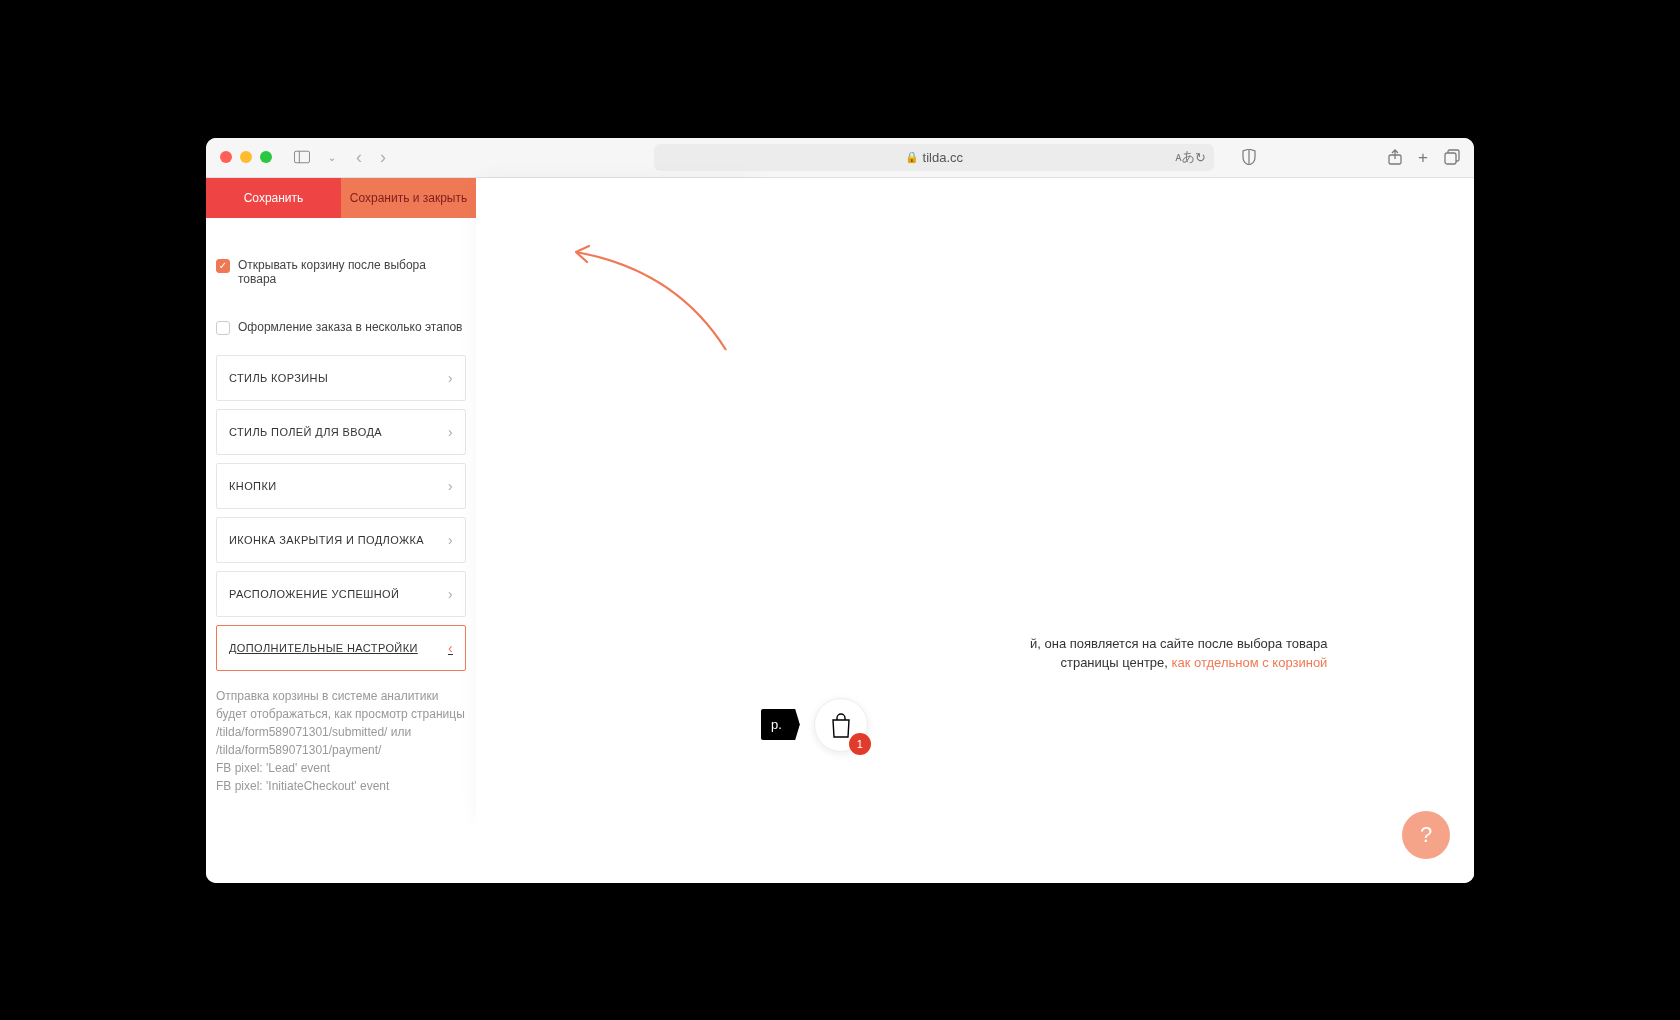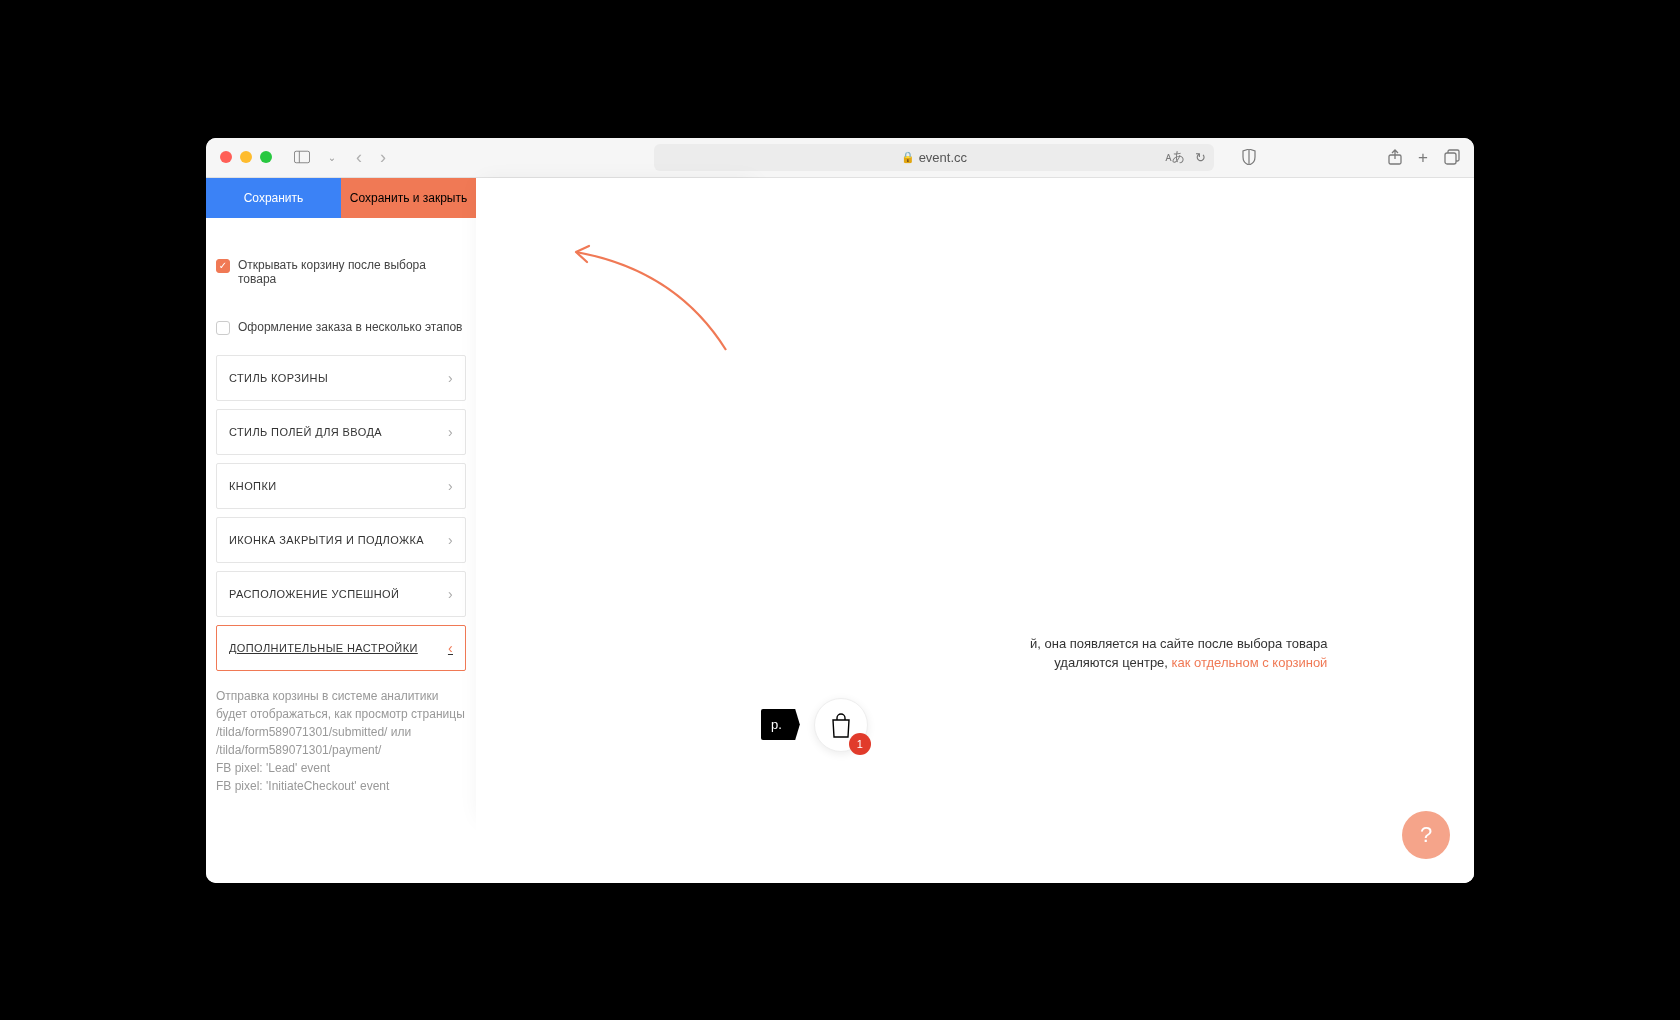--- a/index.html
+++ b/index.html
@@ -34,32 +34,32 @@
   .tb-nav { display: flex; gap: 18px; color: #b0b0b0; margin-left: 8px; }
   .urlbar {
     flex: 1; height: 27px; background: #ececec; border-radius: 6px;
     margin: 0 14px; display: flex; align-items: center; justify-content: center;
     color: #555; font-size: 13px; gap: 4px;
     position: relative;
     max-width: 560px;
     margin-left: 260px;
   }
   .urlbar .lock { font-size: 11px; }
-  .urlbar-right { position: absolute; right: 8px; display: flex; gap: 10px; color: #7a7a7a; align-items: center; }
+  .urlbar-right { position: absolute; right: 8px; display: flex; color: #7a7a7a; align-items: center; }
   .tb-right { display: flex; gap: 16px; color: #7a7a7a; margin-left: auto; }
 
   .content {
     flex: 1; display: flex; position: relative; background: #fff;
   }
 
   
   .sidebar { width: 270px; display: flex; flex-direction: column; }
   .sidebar-top { display: flex; height: 40px; }
-  .btn-save { flex: 1; background: #3b82f6; color: #fff; display: flex; align-items: center; justify-content: center; font-size: 12px; cursor: pointer; }
-  .btn-save-close { flex: 1; background: #f07955; color: #000000; display: flex; align-items: center; justify-content: center; font-size: 12px; cursor: pointer; }
+  .btn-save { flex: 1; background: #ef4444; color: #fff; display: flex; align-items: center; justify-content: center; font-size: 12px; cursor: pointer; }
+  .btn-save-close { flex: 1; background: #f07955; color: #7f1d1d; display: flex; align-items: center; justify-content: center; font-size: 12px; cursor: pointer; }
   .sidebar-body { padding: 16px 10px 10px 10px; font-size: 12px; color: #444; overflow: auto; flex: 1; }
   .chk-row { display: flex; align-items: flex-start; gap: 8px; margin-bottom: 16px; }
   .chk { width: 14px; height: 14px; border: 1px solid #ccc; border-radius: 3px; display: inline-flex; align-items: center; justify-content: center; flex-shrink: 0; margin-top: 1px; }
   .chk.checked { background: #f07955; border-color: #f07955; color: #fff; font-size: 10px; line-height: 1; }
   .desc { color: #999; font-size: 12px; line-height: 1.5; margin-top: 6px; }
   .sidebar-group { margin-top: 20px; }
   .accordion-item {
     border: 1px solid #e5e5e5; border-radius: 2px;
     padding: 14px 12px; margin-bottom: 8px;
     display: flex; align-items: center; justify-content: space-between;
@@ -168,21 +168,21 @@
           </svg>
       </span>
       <span class="tb-icon" style="font-size:10px;color:#9a9a9a;">⌄</span>
     </div>
     <div class="tb-nav">
       <span style="font-size:18px;">‹</span>
       <span style="font-size:18px;">›</span>
     </div>
     <div class="urlbar">
       <span class="lock">🔒</span>
-      <span>event.cc</span>
+      <span>tilda.cc</span>
       <div class="urlbar-right">
         <span style="font-size:13px;">ᴀあ</span>
         <span>↻</span>
       </div>
     </div>
     <span style="color:#7a7a7a;margin-left:6px;">
       <svg width="14" height="16" viewBox="0 0 14 16">
           <path d="M7 0 L13 2 V8 C13 12 10 15 7 16 C4 15 1 12 1 8 V2 Z" fill="none" stroke="#7a7a7a" stroke-width="1.2"></path>
           <path d="M7 0 V16" stroke="#7a7a7a" stroke-width="1.2"></path>
         </svg>
@@ -300,21 +300,21 @@
         <div class="color-row">
           <div class="swatch"></div>
           <span style="color:#aaa;font-size:13px;">#000000</span>
         </div>
       </div>
     </div>
 
     <div class="canvas">
       <div class="canvas-text">
         <div><span>й, она появляется на сайте после выбора товара</span></div>
-        <div><span>удаляются центре, </span><span class="link">как отдельном с корзиной</span></div>
+        <div><span>страницы центре, </span><span class="link">как отдельном с корзиной</span></div>
       </div>
 
       <div class="cart-badge" style="left:285px;">
         <div class="price-tag">
           <span>р.</span>
         </div>
         <div class="cart-circle">
           <svg width="22" height="26" viewBox="0 0 22 26">
             <path d="M3 8 H19 L18 25 H4 Z" fill="none" stroke="#000" stroke-width="1.4"></path>
             <path d="M7 8 V6 C7 3.8 8.8 2 11 2 C13.2 2 15 3.8 15 6 V8" fill="none" stroke="#000" stroke-width="1.4"></path>

